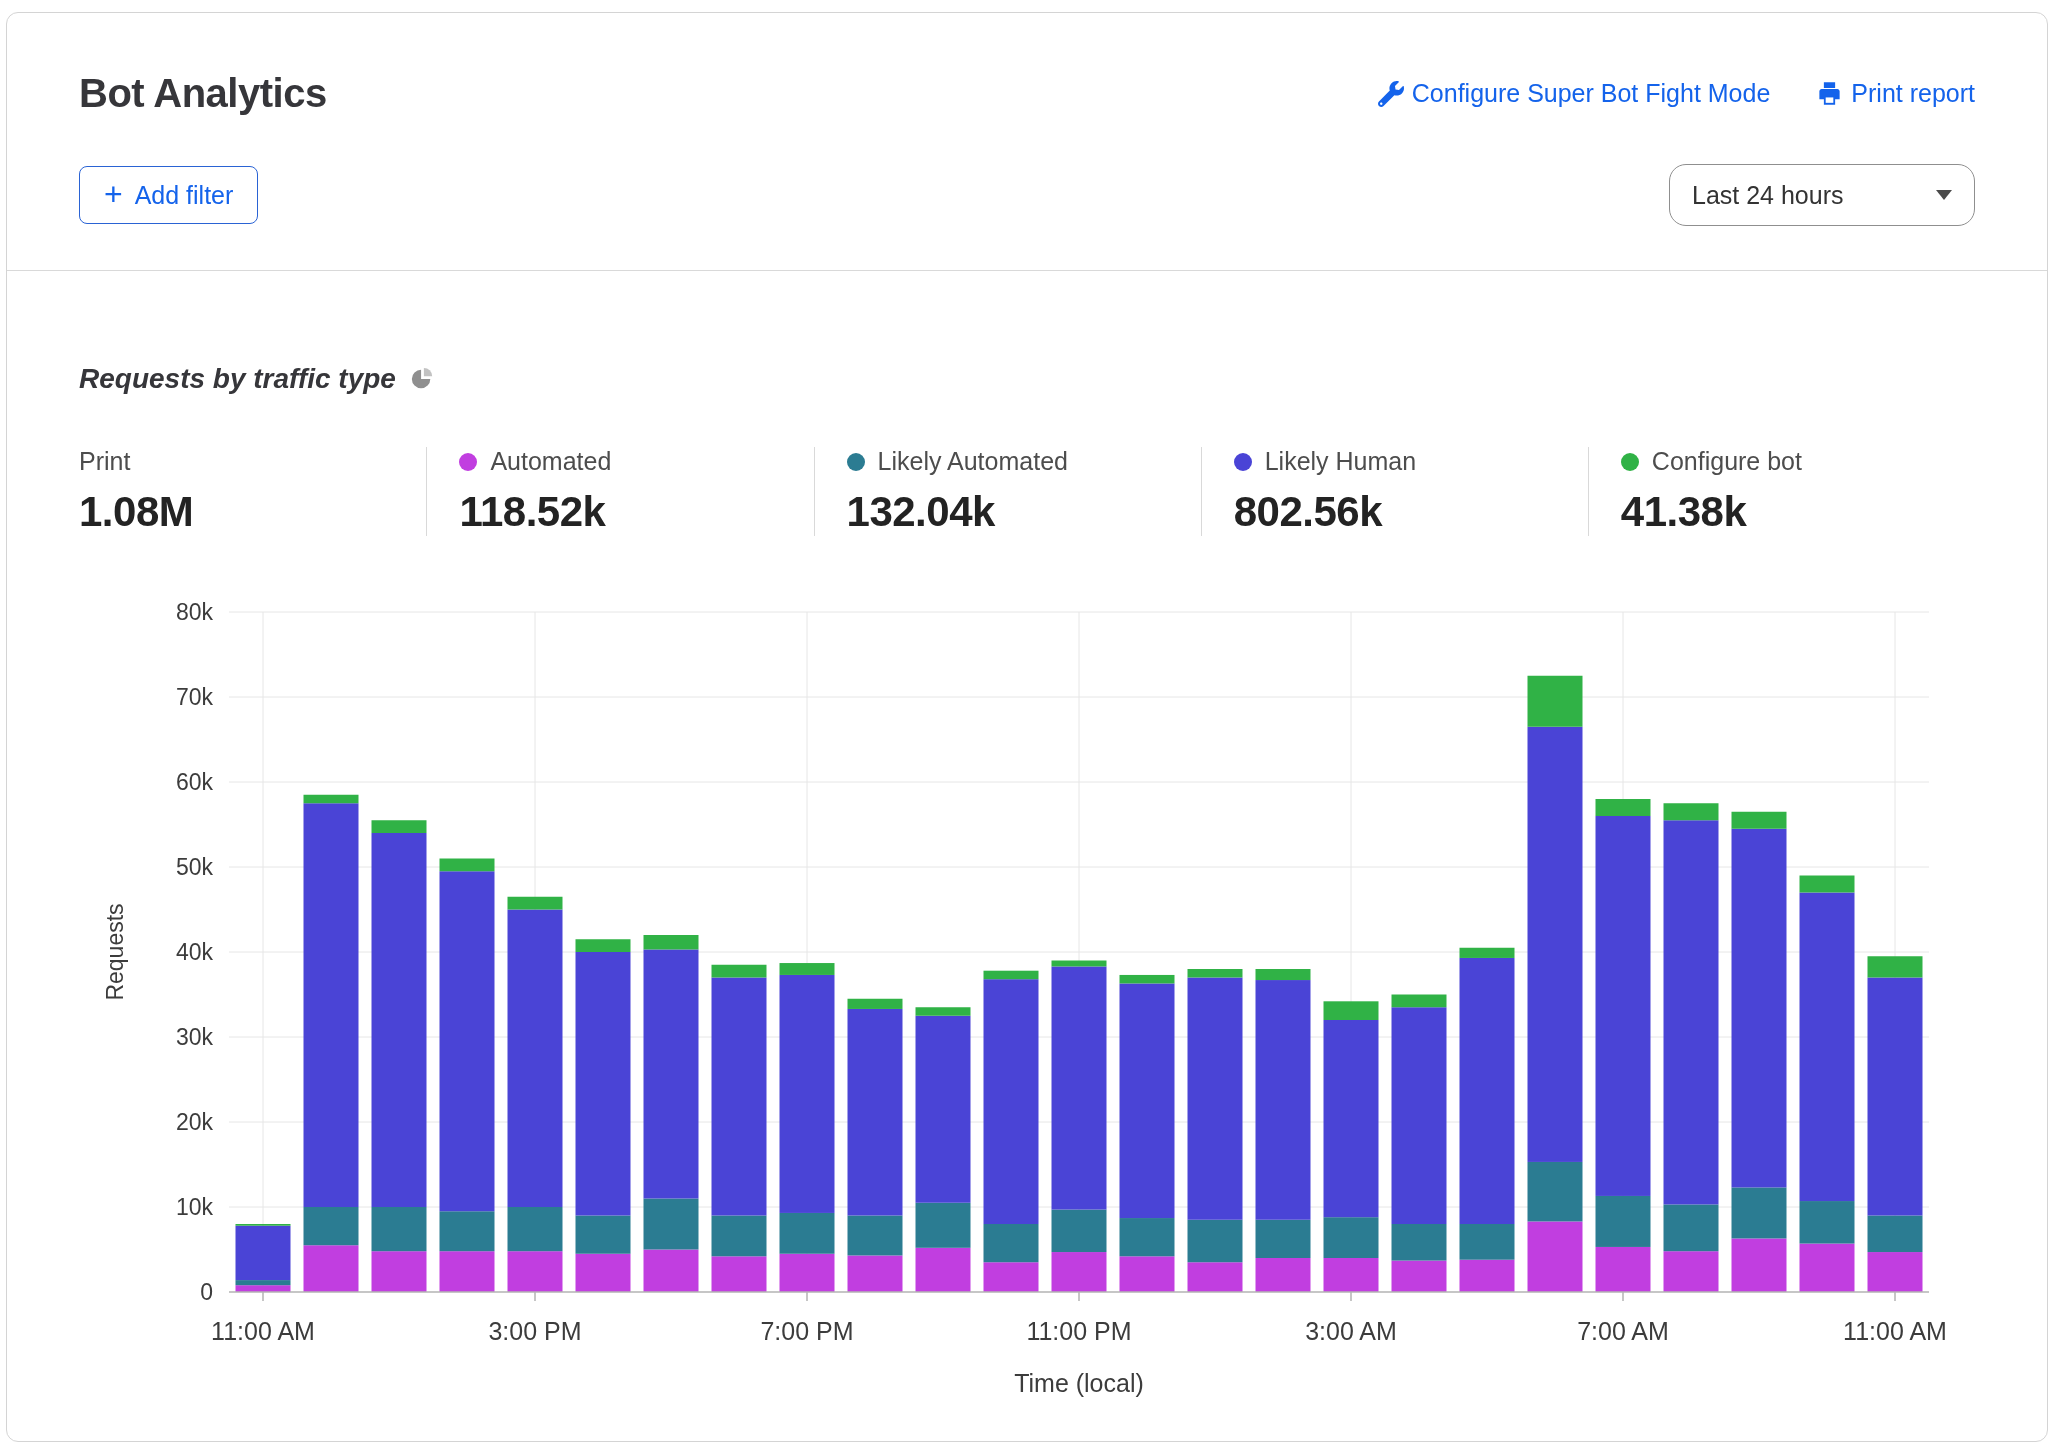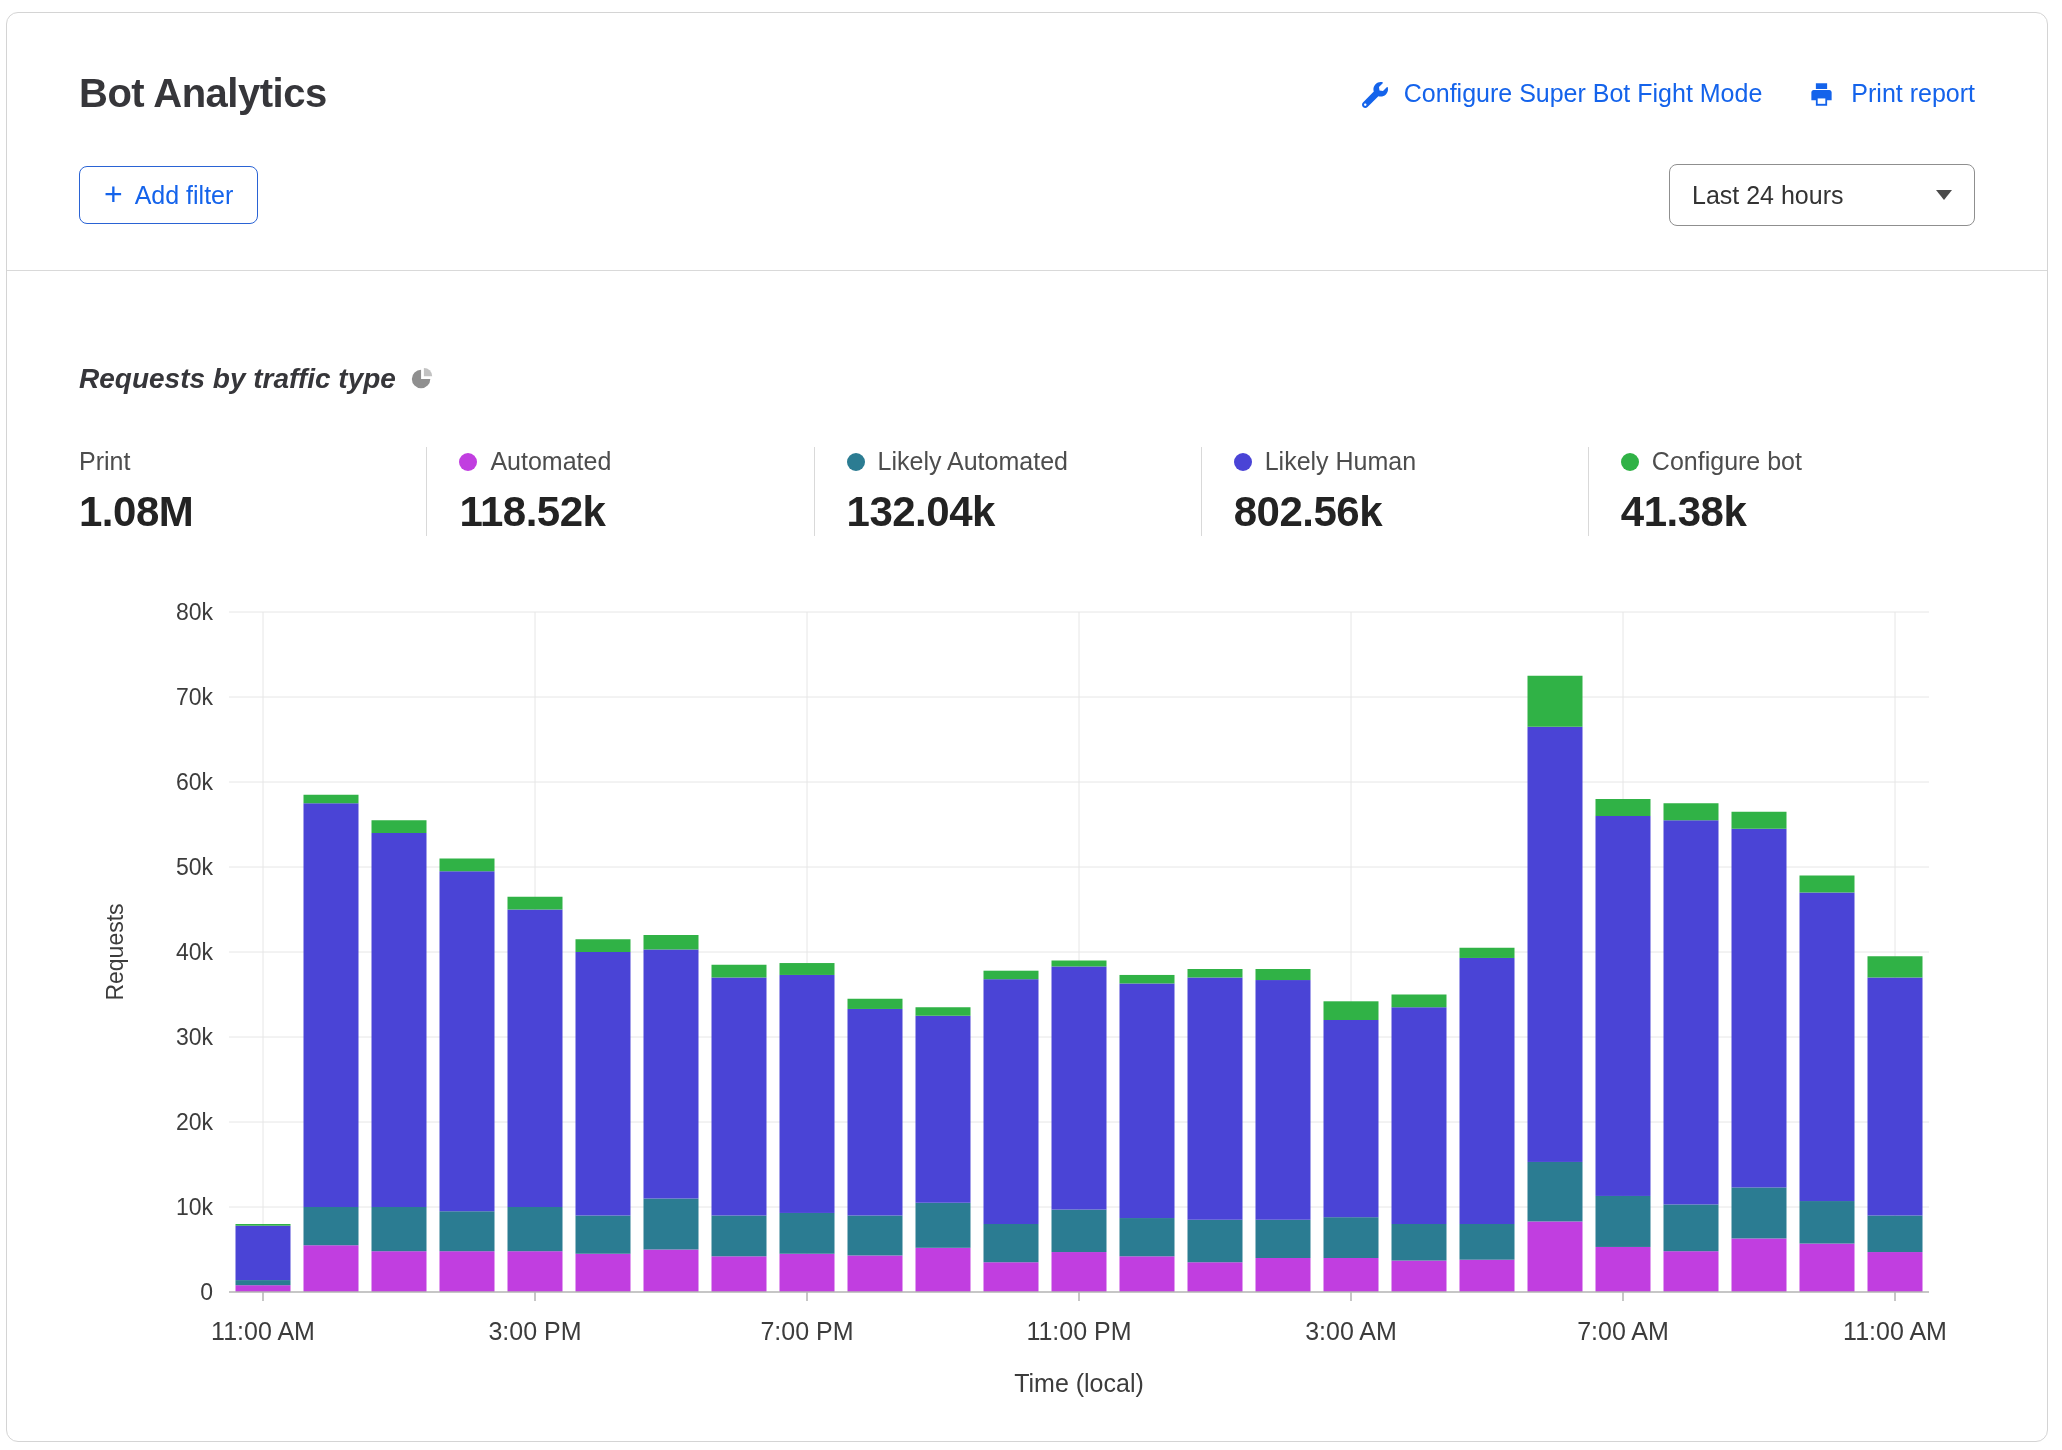--- a/index.html
+++ b/index.html
@@ -6,33 +6,33 @@
   html,body { width:2062px; height:1450px; background:#fff; overflow:hidden;
     font-family:"Liberation Sans", sans-serif; color:#333; }
   .card { position:absolute; left:6px; top:12px; width:2042px; height:1430px;
     background:#fff; border:1px solid #d4d4d4; border-radius:12px; overflow:hidden; }
 
   
   .header { padding:58px 72px 0 72px; border-bottom:1px solid #d9d9d9; }
   .header-top { display:flex; justify-content:space-between; align-items:flex-start; }
   .page-title { font-size:40px; font-weight:700; color:#36363a; letter-spacing:-0.5px; }
   .header-links { display:flex; gap:46px; align-items:center; padding-top:8px; }
-  .hlink { display:flex; align-items:flex-end; gap:16px; color:var(--link,#1463eb);
+  .hlink { display:flex; align-items:center; gap:8px; color:var(--link,#1463eb);
     font-size:25px; cursor:pointer; text-decoration:none; }
   .hlink svg { display:block; }
 
   .filter-row { display:flex; justify-content:space-between; align-items:center;
     margin-top:48px; padding-bottom:44px; }
   .add-filter { display:inline-flex; align-items:center; gap:12px; height:58px;
     padding:0 24px; border:1.5px solid #2a63d4; border-radius:8px; background:#fff;
     color:var(--link,#1463eb); font-size:25px; cursor:pointer;
     font-family:"Liberation Sans", sans-serif; }
   .plus { font-size:32px; line-height:1; font-weight:400; margin-top:-3px; }
   .dropdown { display:flex; align-items:center; justify-content:space-between;
-    width:306px; height:62px; padding:0 22px; border:1px solid #8f8f8f; border-radius:8px;
+    width:306px; height:62px; padding:0 22px; border:1px solid #8f8f8f; border-radius:17px;
     background:#fff; font-size:25px; color:#333; cursor:pointer; }
   .caret { width:0; height:0; border-left:8px solid transparent; border-right:8px solid transparent;
     border-top:10px solid #4a4a4a; }
 
   
   .content { padding:92px 72px 0 72px; }
   .section-title-row { display:flex; align-items:flex-end; gap:14px;font-style:italic; }
   .section-title { font-size:28px; font-weight:700; color:#36363a; }
 
   .stats { display:flex; margin-top:52px; }

